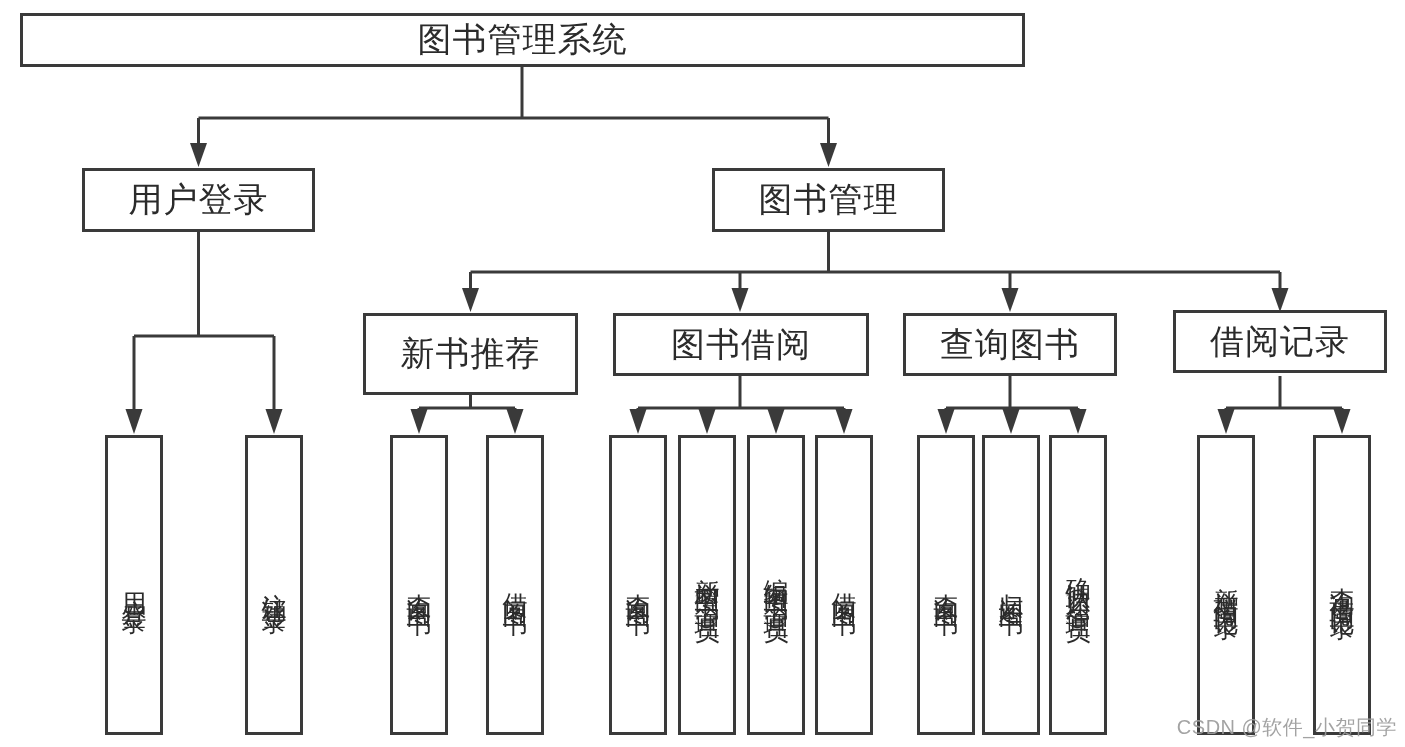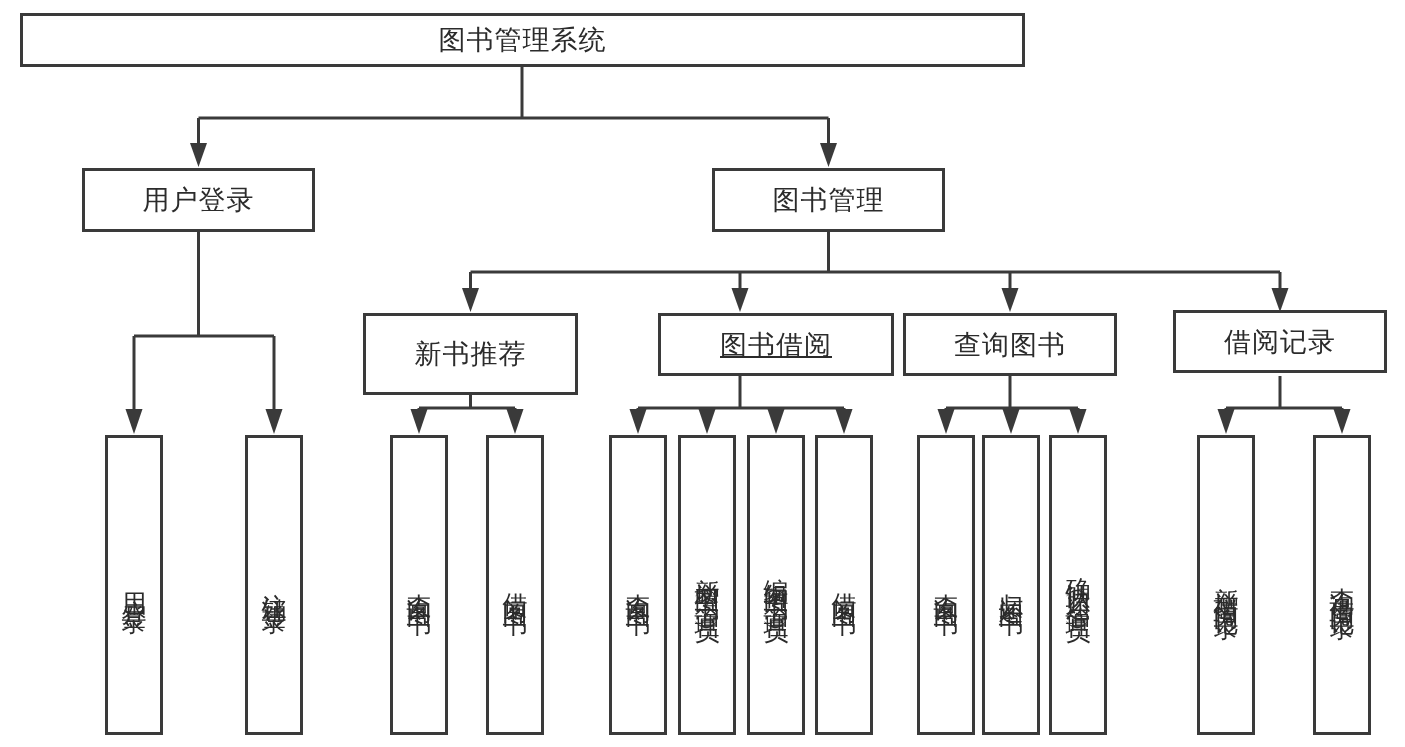--- a/index.html
+++ b/index.html
@@ -23,39 +23,39 @@
   .connectors polygon{fill:var(--line);stroke:none;}
   .box{
     position:absolute;
     box-sizing:border-box;
     background:var(--box-fill);
     border:3px solid var(--line);
     display:flex;align-items:center;justify-content:center;
     z-index:1;
   }
   .hlabel{
-    font-size:27px;
+    font-size:34px;
     letter-spacing:1px;
     white-space:nowrap;
     color:var(--text);
   }
   .vbox .vlabel{
     writing-mode:vertical-lr;
     font-size:25px;
     letter-spacing:6px;
     line-height:1;
     color:var(--text);
     white-space:nowrap;
   }
   
   #n-root{left:20px;top:13px;width:1005px;height:54px;}
   #n-user-login{left:82px;top:168px;width:233px;height:64px;}
   #n-book-mgmt{left:712px;top:168px;width:233px;height:64px;}
   #n-new-book{left:363px;top:313px;width:215px;height:82px;}
-  #n-book-borrow{left:658px;top:313px;width:236px;height:63px;text-decoration:underline;}
+  #n-book-borrow{left:613px;top:313px;width:256px;height:63px;}
   #n-current-borrow{left:903px;top:313px;width:214px;height:63px;}
   #n-borrow-records{left:1173px;top:310px;width:214px;height:63px;}
   .vbox{top:435px;width:58px;height:300px;}
   #lf-a1{left:105px;} #lf-a2{left:245px;}
   #lf-b1{left:390px;} #lf-b2{left:486px;}
   #lf-c1{left:609px;} #lf-c2{left:678px;} #lf-c3{left:747px;} #lf-c4{left:815px;}
   #lf-d1{left:917px;} #lf-d2{left:982px;} #lf-d3{left:1049px;}
   #lf-e1{left:1197px;} #lf-e2{left:1313px;}
   #watermark{
     position:absolute;
@@ -196,14 +196,15 @@
     <span class="vlabel">确认归还（管理员）</span>
   </div>
 
   <div class="box vbox" id="lf-e1">
     <span class="vlabel">新增借阅记录</span>
   </div>
   <div class="box vbox" id="lf-e2">
     <span class="vlabel">查询借阅记录</span>
   </div>
 
+  <div id="watermark">CSDN @软件_小贺同学</div>
 
 </div>
 
 </body></html>

